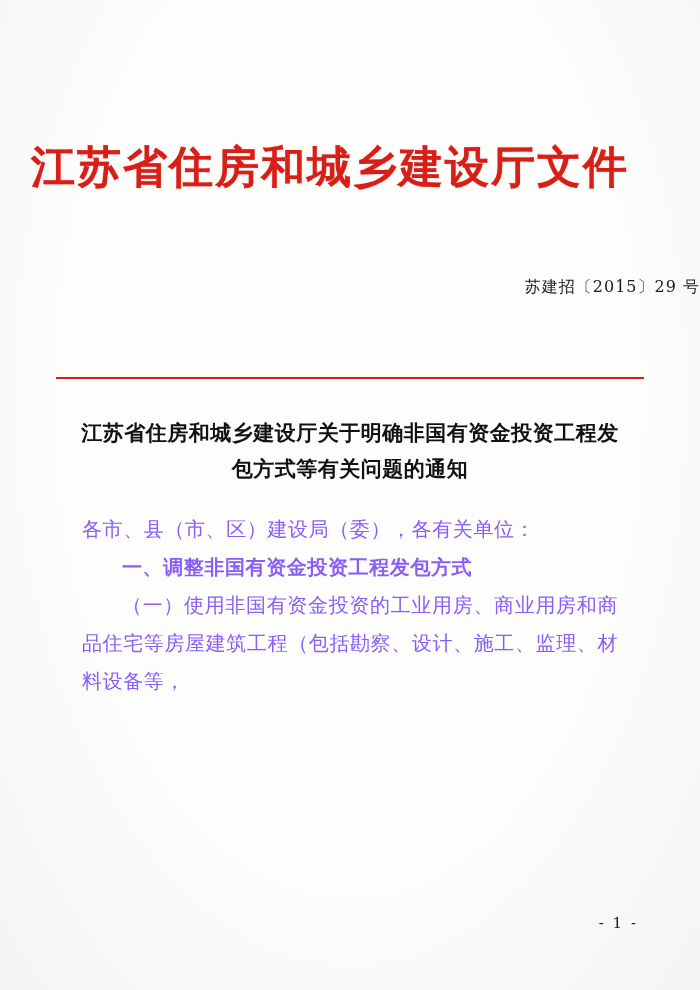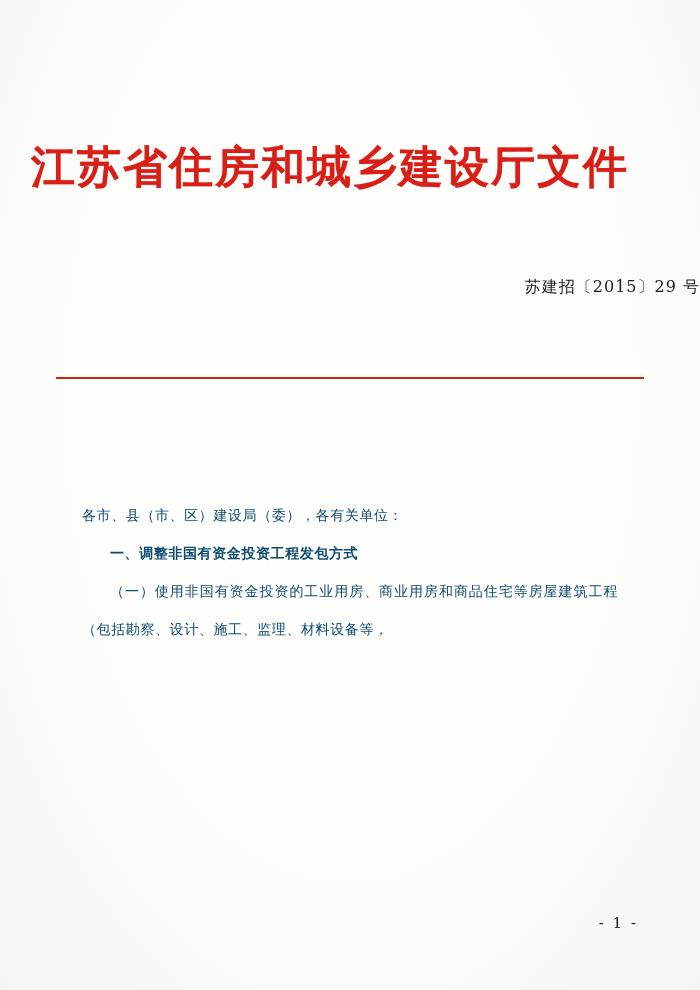--- a/index.html
+++ b/index.html
@@ -70,26 +70,26 @@
     text-align: center;
     font-size: 21px;
     font-weight: bold;
     line-height: 36px;
     color: #111111;
     letter-spacing: 0.5px;
   }
 
   .body-block {
     position: absolute;
-    top: 496px;
+    top: 510px;
     left: 82px;
     width: 536px;
-    font-size: 14px;
+    font-size: 20px;
     line-height: 38px;
-    color: #0c4a6e;
+    color: #8b5cf6;
     letter-spacing: 0.6px;
     text-align: justify;
   }
   .body-block p {
     margin: 0;
   }
   .indent2 {
     text-indent: 2em;
   }
   .heading-item {
@@ -110,20 +110,21 @@
 <body>
 
 <div class="page">
 
   <div class="masthead">江苏省住房和城乡建设厅文件</div>
 
   <div class="doc-number">苏建招〔2015〕29 号</div>
 
   <div class="red-rule"></div>
 
+  <div class="title">江苏省住房和城乡建设厅关于明确非国有资金投资工程发包方式等有关问题的通知</div>
 
   <div class="body-block">
     <p>各市、县（市、区）建设局（委），各有关单位：</p>
     <p class="heading-item">一、调整非国有资金投资工程发包方式</p>
     <p class="indent2">（一）使用非国有资金投资的工业用房、商业用房和商品住宅等房屋建筑工程（包括勘察、设计、施工、监理、材料设备等，</p>
   </div>
 
   <div class="page-number">- 1 -</div>
 
 </div>

